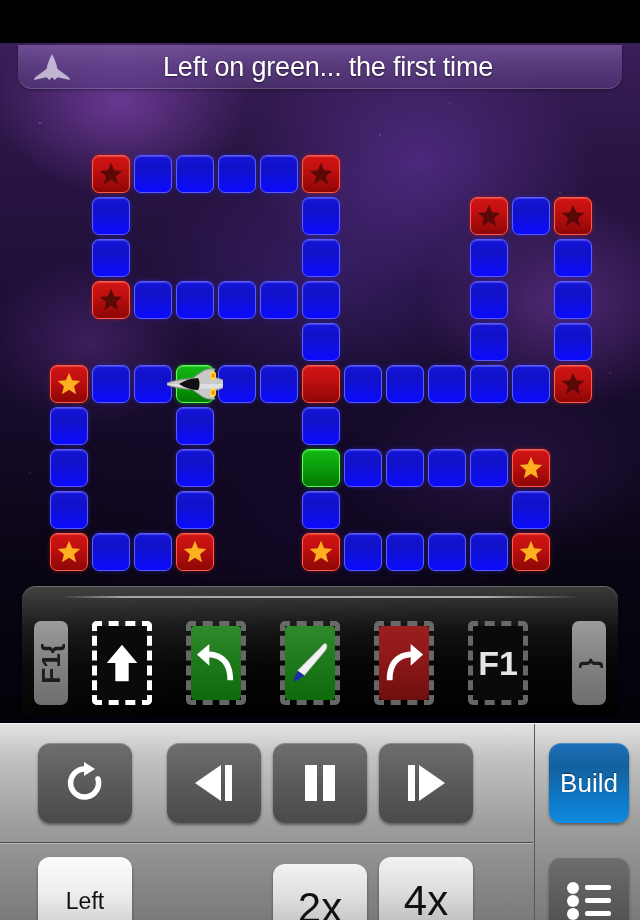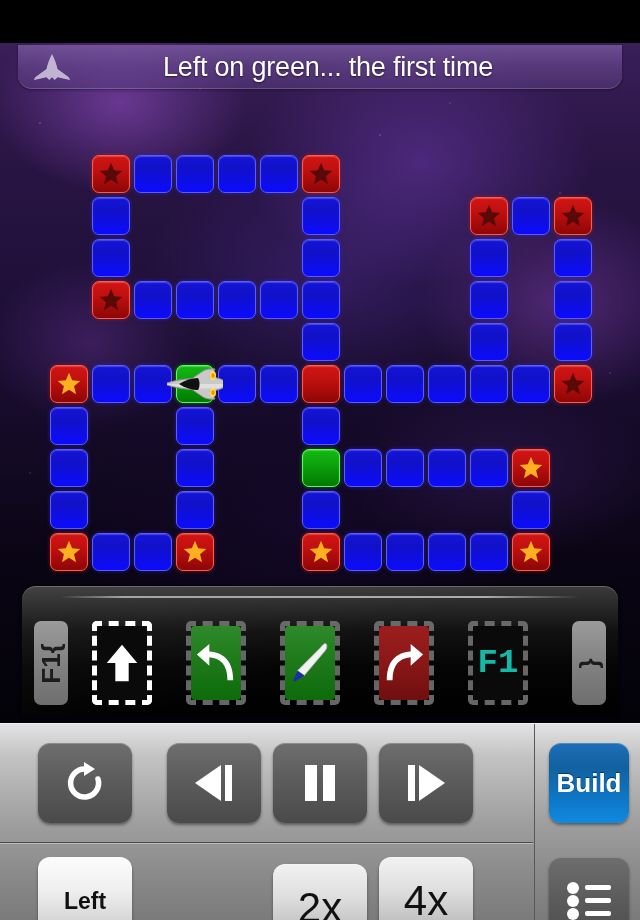--- a/index.html
+++ b/index.html
@@ -129,21 +129,21 @@
     position:absolute; inset:0;
     border:5px dashed rgba(120,120,120,0.85);
     border-radius:5px;
     pointer-events:none;
   }
   .slot.sel .dash { border-color:#ffffff; }
   .inner.c-none  { background:#0a0a0a; }
   .inner.c-green { background: linear-gradient(180deg, #2f8a2c 0%, #1f7a1c 45%, #0d6b0a 100%); }
   .inner.c-red   { background: linear-gradient(180deg, #9c1e1e 0%, #8d1818 45%, #6f0f0f 100%); }
   .slot svg { width:42px; height:42px; display:block; }
-  .slot .f1label { color:#14b8a6; font-size:34px; font-weight:bold; line-height:1;font-family:Liberation Mono, monospace; }
+  .slot .f1label { color:#e5e5e5; font-size:34px; font-weight:bold; line-height:1; }
 
   
   #controls {
     position:absolute; left:0; top:680px; width:640px; height:240px;
     background: linear-gradient(180deg, #e3e3e3 0%, #c2c2c2 14%, #9e9e9e 42%, #8b8b8b 62%, #777 86%, #6b6b6b 100%);
     border-top:1px solid #f2f2f2;
   }
   #ctrl-left  { position:absolute; left:0;   top:0; width:533px; height:240px; }
   #ctrl-right { position:absolute; left:534px; top:0; width:106px; height:240px;
                 border-left:1px solid #585858; }
@@ -165,21 +165,21 @@
     color:#111;
   }
   .btn.light.dim {
     background: linear-gradient(180deg, #f2f2f2 0%, #dedede 38%, #bdbdbd 78%, #ababab 100%);
   }
   .btn.blue {
     background: linear-gradient(180deg, #1d6fb8 0%, #12619f 30%, #0e78c8 72%, #0f8ae0 100%);
     color:#fff;
   }
   .btn svg { display:block; }
-  .btn .txt { font-weight:bold; line-height:1; }
+  .btn .txt { font-weight:normal; line-height:1; }
 
   #btn-restart { left:38px;  top:19px;  width:94px;  height:80px; }
   #btn-stepback{ left:167px; top:19px;  width:94px;  height:80px; }
   #btn-pause   { left:273px; top:19px;  width:94px;  height:80px; }
   #btn-stepfwd { left:379px; top:19px;  width:94px;  height:80px; }
   #btn-trace   { left:38px;  top:133px; width:94px;  height:88px; }
   #btn-1x      { left:167px; top:133px; width:94px;  height:88px; }
   #btn-2x      { left:273px; top:140px; width:94px;  height:88px; }
   #btn-4x      { left:379px; top:133px; width:94px;  height:88px; }
   #btn-build   { left:14px;  top:19px;  width:80px;  height:80px; }

